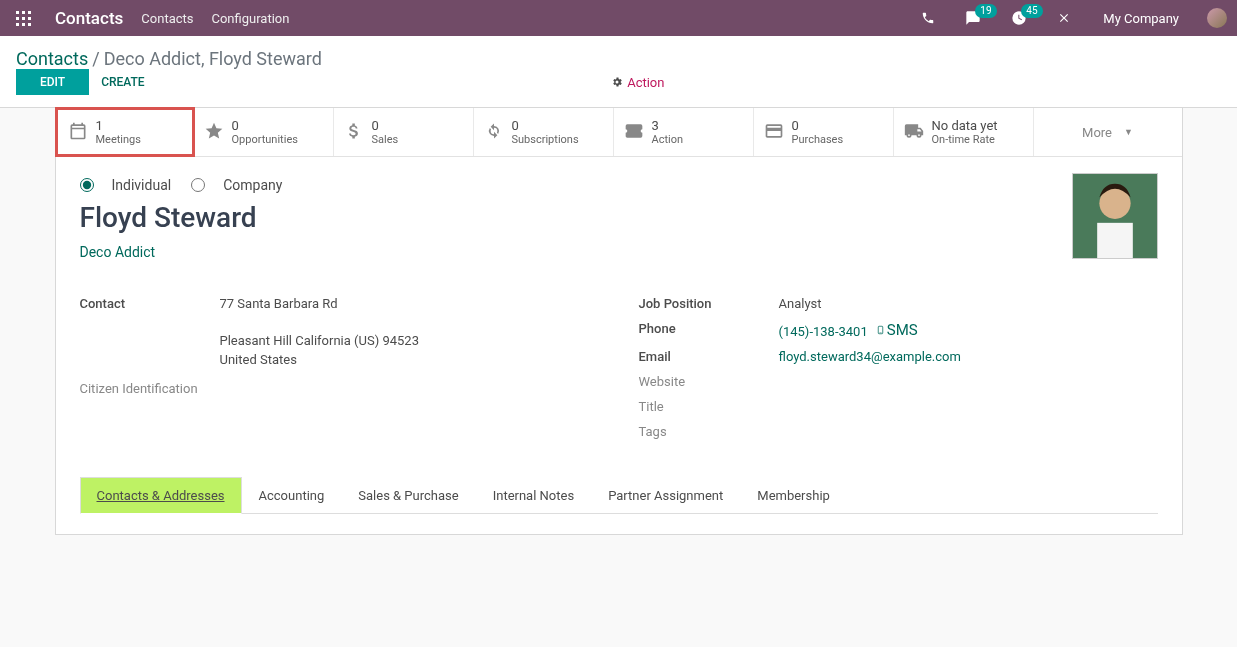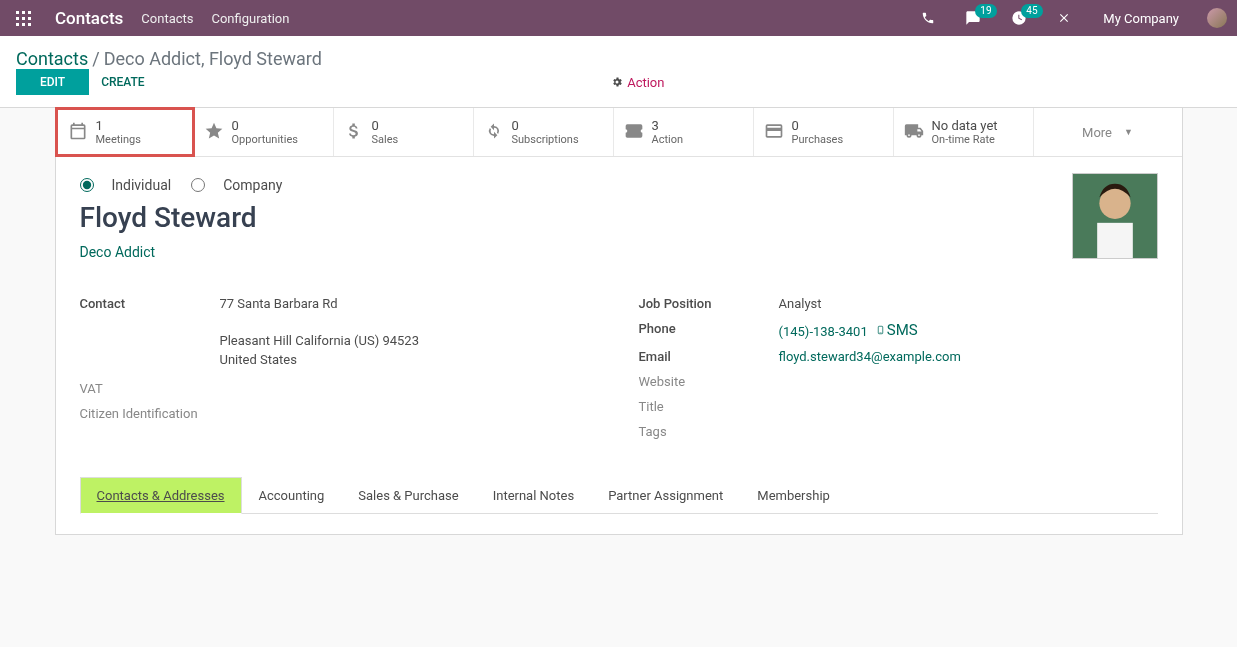--- a/index.html
+++ b/index.html
@@ -232,23 +232,20 @@
         <div class="field-row">
           <div class="field-label">Contact</div>
           <div class="field-value">
             <div class="addr-line">77 Santa Barbara Rd</div>
             <div class="addr-line" style="height:14px"></div>
             <div class="addr-line">Pleasant Hill  California (US)  94523</div>
             <div class="addr-line">United States</div>
           </div>
         </div>
         <div class="field-row">
-              <div class="field-label muted">VAT</div>
-            </div>
-        <div class="field-row">
               <div class="field-label muted" style="width:auto">Citizen Identification</div>
             </div>
       </div>
       <div class="col">
         <div class="field-row">
               <div class="field-label">Job Position</div>
               <div class="field-value">Analyst</div>
             </div>
         <div class="field-row">
               <div class="field-label">Phone</div>

